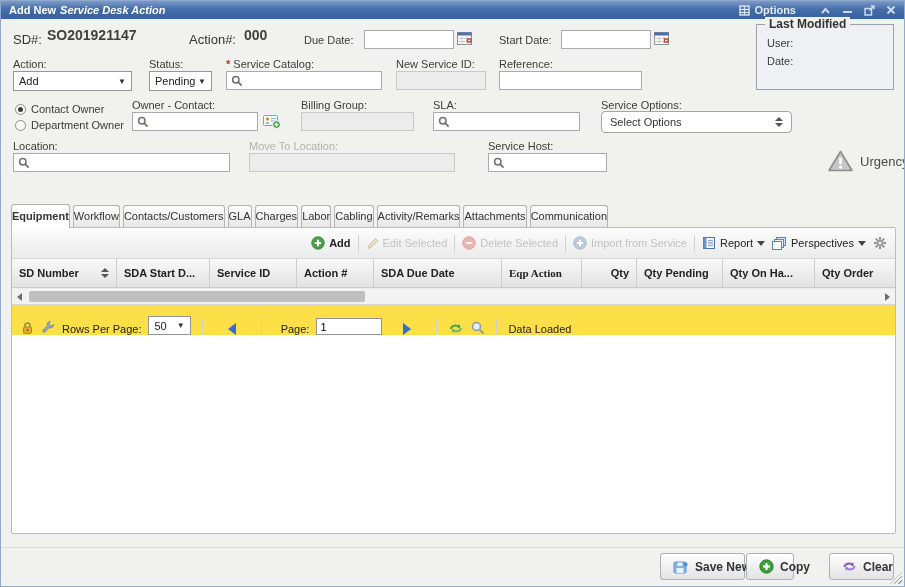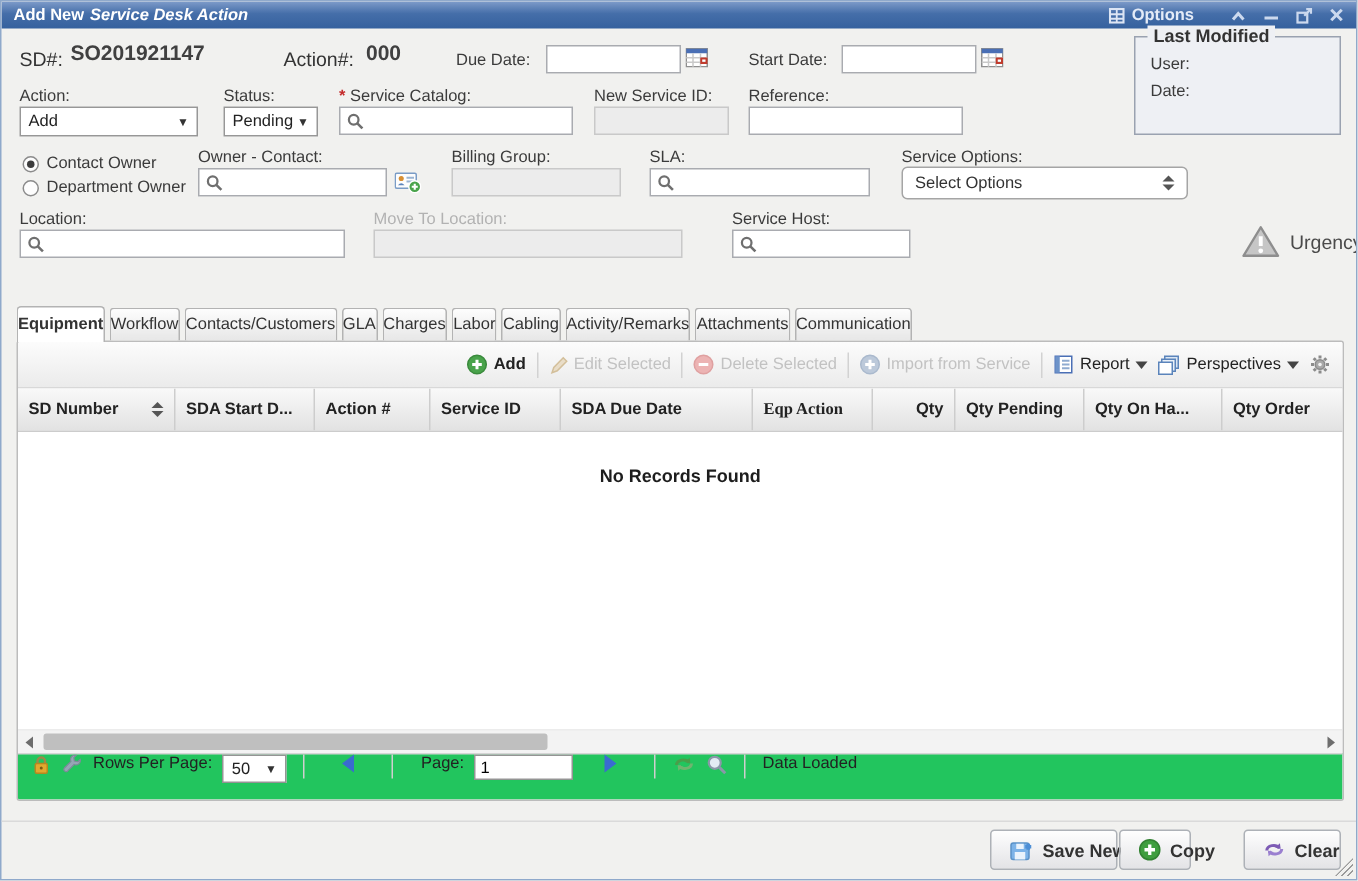--- a/index.html
+++ b/index.html
@@ -55,21 +55,21 @@
   .sort b{width:0;height:0;border-left:4px solid transparent;border-right:4px solid transparent;}
   .sort .u{border-bottom:4px solid #555;}
   .sort .d{border-top:4px solid #555;}
   .tbody{flex:1;position:relative;background:#fff;}
   .norec{position:absolute;left:0;right:0;top:22px;text-align:center;font-size:12px;font-weight:bold;color:#1d1d1d;}
   .hscroll{height:15px;min-height:15px;background:#f3f3f3;position:relative;border-top:1px solid #ececec;}
   .harrow{position:absolute;top:4px;width:0;height:0;border-top:4px solid transparent;border-bottom:4px solid transparent;}
   .harrow.l{left:5px;border-right:5px solid #6d6d6d;}
   .harrow.r{right:5px;border-left:5px solid #6d6d6d;}
   .hthumb{position:absolute;left:17px;top:2px;width:336px;height:11px;background:#bfbfbf;border-radius:2px;cursor:pointer;}
-  .pager{height:30px;min-height:30px;background:#22c55e;border-top:1px solid #d5d5d5;display:flex;align-items:flex-start;gap:7px;padding:0 9px;font-size:11px;color:#222;}
+  .pager{height:30px;min-height:30px;background:#fde047;border-top:1px solid #d5d5d5;display:flex;align-items:flex-end;gap:7px;padding:0 9px;font-size:11px;color:#222;}
   .psep{width:1px;height:16px;background:#cfcfcf;margin:0 4px;}
   .mini-sel{border:1px solid #949494;background:#fff;height:19px;display:flex;align-items:center;gap:10px;padding:0 5px;box-sizing:border-box;cursor:pointer;}
   .mini-sel .car{font-size:8px;color:#333;}
   .pginp{width:66px;height:17px;border:1px solid #949494;font-size:11px;padding:0 3px;box-sizing:border-box;font-family:"Liberation Sans",sans-serif;}
   .parrow{width:0;height:0;border-top:6px solid transparent;border-bottom:6px solid transparent;cursor:pointer;}
   .parrow.l{border-right:8px solid #3a6bd0;}
   .parrow.r{border-left:8px solid #3a6bd0;}
   
   .fdiv{position:absolute;left:0;right:0;top:546px;border-top:1px solid #dadada;}
   .btn{position:absolute;top:552px;height:27px;border:1px solid #adb1b7;border-radius:3px;background:linear-gradient(#fefefe,#e3e3e6);display:flex;align-items:center;gap:6px;padding:0 12px;font-size:12px;font-weight:bold;color:#333;box-sizing:border-box;cursor:pointer;white-space:nowrap;}
@@ -374,33 +374,30 @@
 
     <div class="thead">
       <div class="th" style="width:105px;">
           <span>SD Number</span>
           <span class="sort">
             <b class="u"></b>
             <b class="d"></b>
           </span>
         </div>
       <div class="th" style="width:93px;">SDA Start D...</div>
+      <div class="th" style="width:87px;">Service ID</div>
       <div class="th" style="width:77px;">Action #</div>
-      <div class="th" style="width:87px;">Service ID</div>
       <div class="th" style="width:128px;">SDA Due Date</div>
       <div class="th" style="width:80px;font-family:Liberation Serif, serif;">Eqp Action</div>
       <div class="th num" style="width:55px;">Qty</div>
       <div class="th" style="width:86px;">Qty Pending</div>
       <div class="th" style="width:92px;">Qty On Ha...</div>
       <div class="th" style="width:90px;">Qty Order</div>
     </div>
 
-    <div class="tbody">
-      <div class="norec">No Records Found</div>
-    </div>
 
     <div class="hscroll">
       <span class="harrow l"></span>
       <div class="hthumb"></div>
       <span class="harrow r"></span>
     </div>
 
     <div class="pager">
       <span>
           <svg width="13" height="14">

